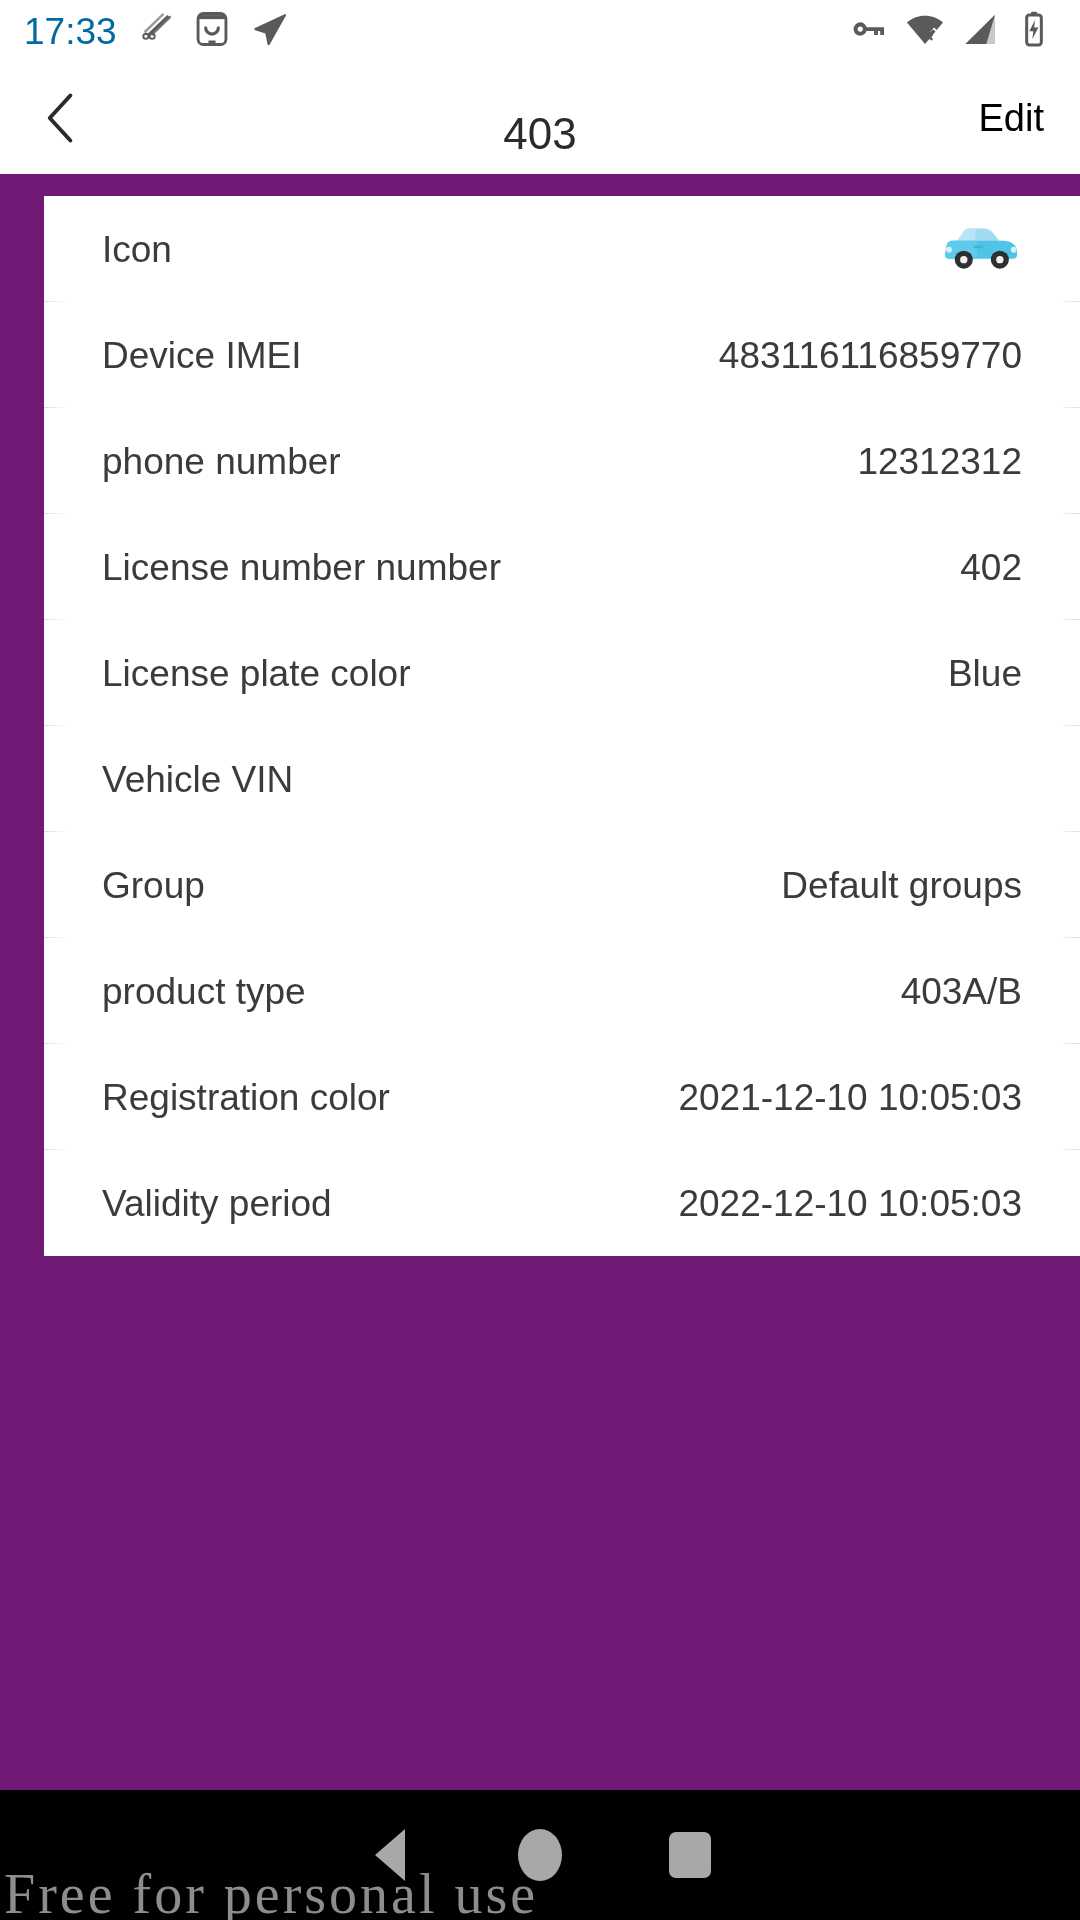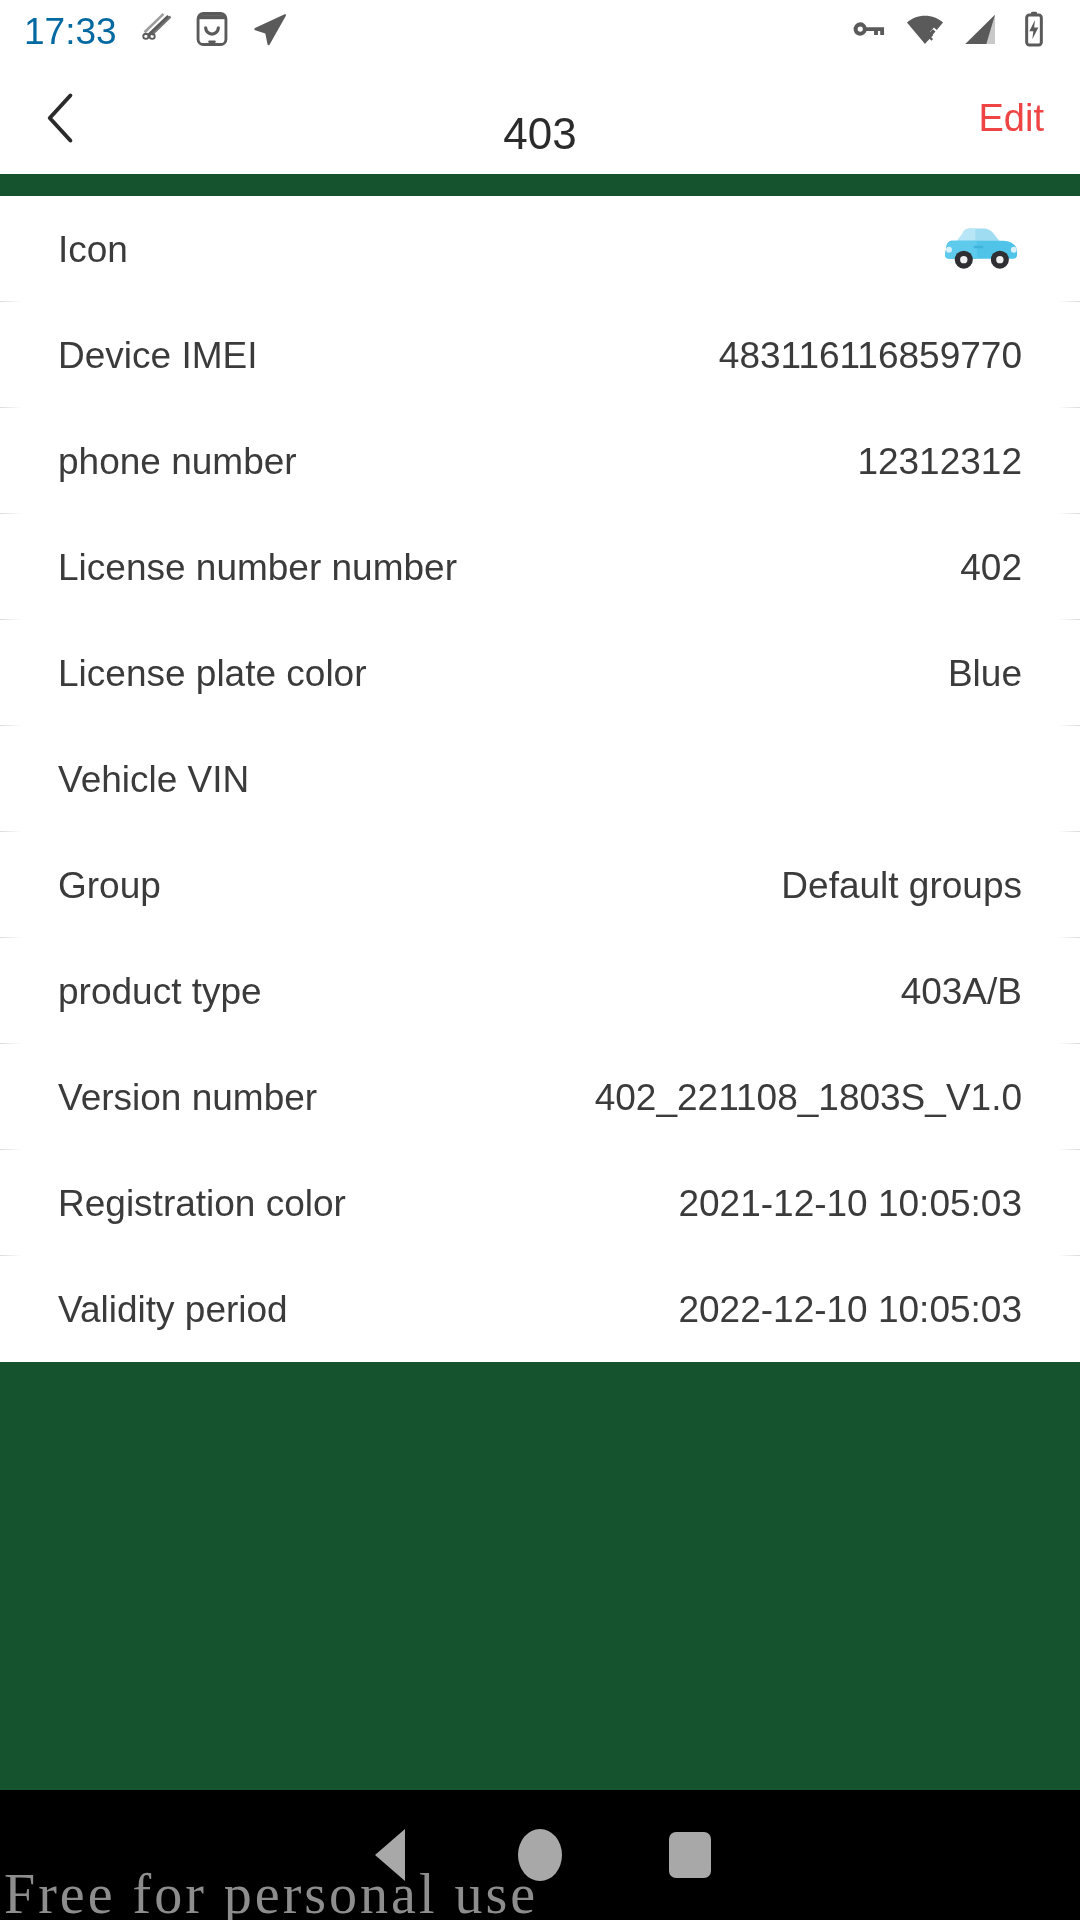--- a/index.html
+++ b/index.html
@@ -78,35 +78,36 @@
     font-size: 44px;
     color: #2b2b2b;
     font-weight: 400;
     pointer-events: none;
     line-height: 1;
     margin-top: 32px;
   }
   .edit-btn {
     margin-left: auto;
     font-size: 38px;
-    color: #ef4444;
+    color: #000000;
     cursor: pointer;
     background: none;
     border: none;
     font-family: "Liberation Sans", sans-serif;
     padding: 8px 6px;
     line-height: 1;
   }
 
   
   .detail-list {
     flex: 1 1 auto;
-    background: #14532d;
+    background: #701a75;
     padding-top: 22px;
     overflow: hidden;
+    padding-left: 44px;
   }
   .detail-row {
     height: 106px;
     display: flex;
     align-items: center;
     justify-content: space-between;
     padding: 0 58px;
     position: relative;
     background: #ffffff;
   }
@@ -321,24 +322,20 @@
     <div class="detail-row">
       <span class="row-label">Group</span>
       <span class="row-value">Default groups</span>
     </div>
 
     <div class="detail-row">
       <span class="row-label">product type</span>
       <span class="row-value">403A/B</span>
     </div>
 
-    <div class="detail-row">
-      <span class="row-label">Version number</span>
-      <span class="row-value">402_221108_1803S_V1.0</span>
-    </div>
 
     <div class="detail-row">
       <span class="row-label">Registration color</span>
       <span class="row-value">2021-12-10 10:05:03</span>
     </div>
 
     <div class="detail-row">
       <span class="row-label">Validity period</span>
       <span class="row-value">2022-12-10 10:05:03</span>
     </div>

